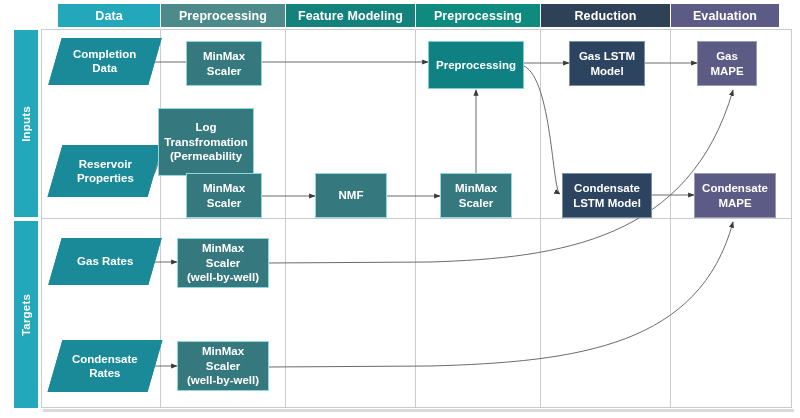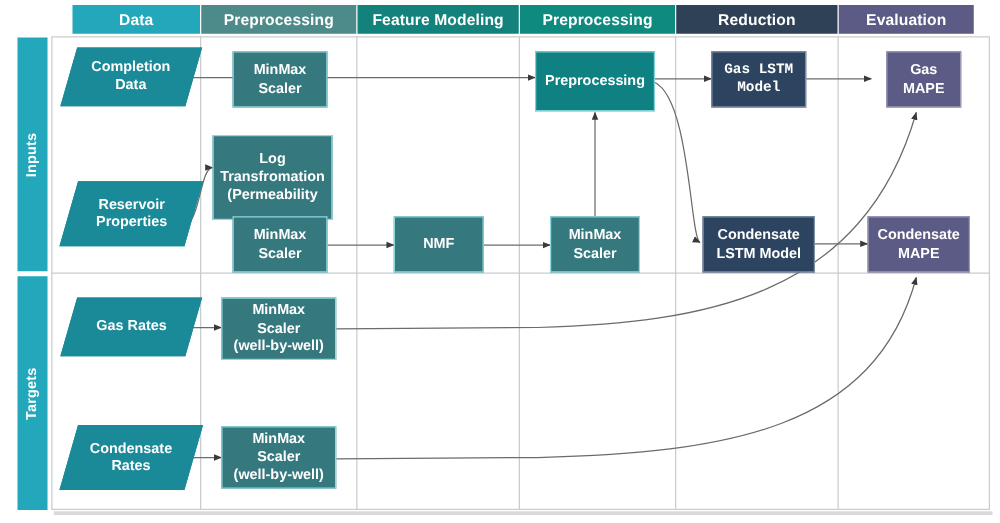--- a/index.html
+++ b/index.html
@@ -225,47 +225,47 @@
       </div>
       <div class="node para" style="left: 55px; top: 238px; width: 100px; height: 47px;">
         <span class="lbl">Gas Rates</span>
       </div>
       <div class="node para" style="left: 55px; top: 340px; width: 100px; height: 52px;">
         <span class="lbl">Condensate<br>Rates</span>
       </div>
       <div class="node rect-teal" style="left: 186px; top: 41px; width: 76px; height: 45px;">
         <span class="lbl">MinMax<br>Scaler</span>
       </div>
-      <div class="node rect-teal" style="left: 170px; top: 108px; width: 96px; height: 68px;">
+      <div class="node rect-teal" style="left: 158px; top: 108px; width: 96px; height: 68px;">
         <span class="lbl">Log<br>Transfromation<br>(Permeability</span>
       </div>
       <div class="node rect-teal" style="left: 186px; top: 173px; width: 76px; height: 45px;">
         <span class="lbl">MinMax<br>Scaler</span>
       </div>
       <div class="node rect-teal" style="left: 177px; top: 238px; width: 92px; height: 50px;">
         <span class="lbl">MinMax<br>Scaler<br>(well-by-well)</span>
       </div>
       <div class="node rect-teal" style="left: 177px; top: 341px; width: 92px; height: 50px;">
         <span class="lbl">MinMax<br>Scaler<br>(well-by-well)</span>
       </div>
       <div class="node rect-teal" style="left: 315px; top: 173px; width: 72px; height: 45px; align-items: center;">
         <span class="lbl">NMF</span>
       </div>
       <div class="node rect-teal" style="left: 440px; top: 173px; width: 72px; height: 45px;">
         <span class="lbl">MinMax<br>Scaler</span>
       </div>
       <div class="node rect-teal-bright" style="left: 428px; top: 41px; width: 96px; height: 48px;">
         <span class="lbl">Preprocessing</span>
       </div>
-      <div class="node rect-navy" style="left: 569px; top: 41px; width: 76px; height: 45px; font-family: Liberation Mono, monospace;">
+      <div class="node rect-navy" style="left: 569px; top: 41px; width: 76px; height: 45px;">
         <span class="lbl">Gas LSTM<br>Model</span>
       </div>
       <div class="node rect-navy" style="left: 562px; top: 173px; width: 90px; height: 45px;">
         <span class="lbl">Condensate<br>LSTM Model</span>
       </div>
-      <div class="node rect-purple" style="left: 697px; top: 41px; width: 60px; height: 45px; margin-left: 12px;">
+      <div class="node rect-purple" style="left: 697px; top: 41px; width: 60px; height: 45px;">
         <span class="lbl">Gas MAPE</span>
       </div>
       <div class="node rect-purple" style="left: 694px; top: 173px; width: 82px; height: 45px;">
         <span class="lbl">Condensate<br>MAPE</span>
       </div>
     </div>
 </div>
 
 </body></html>

